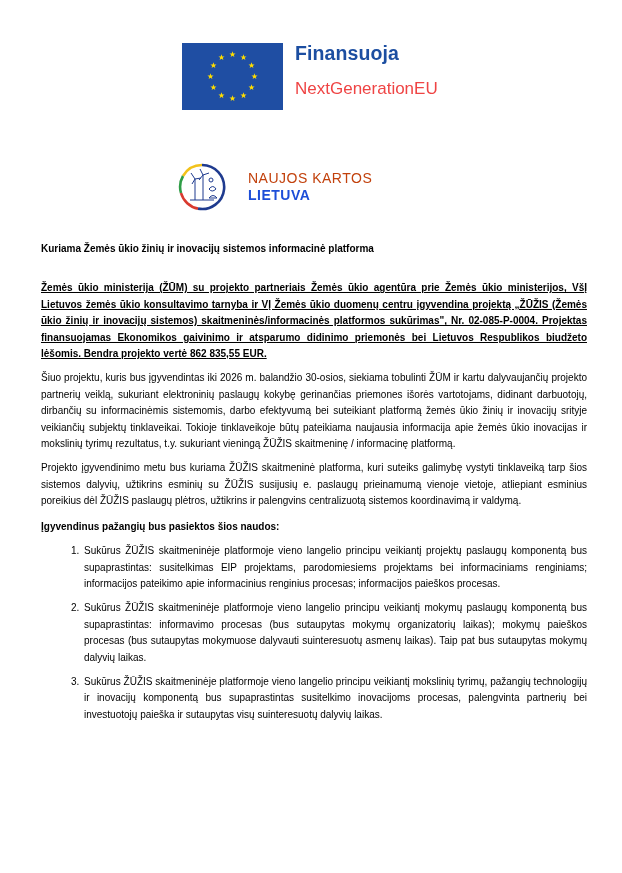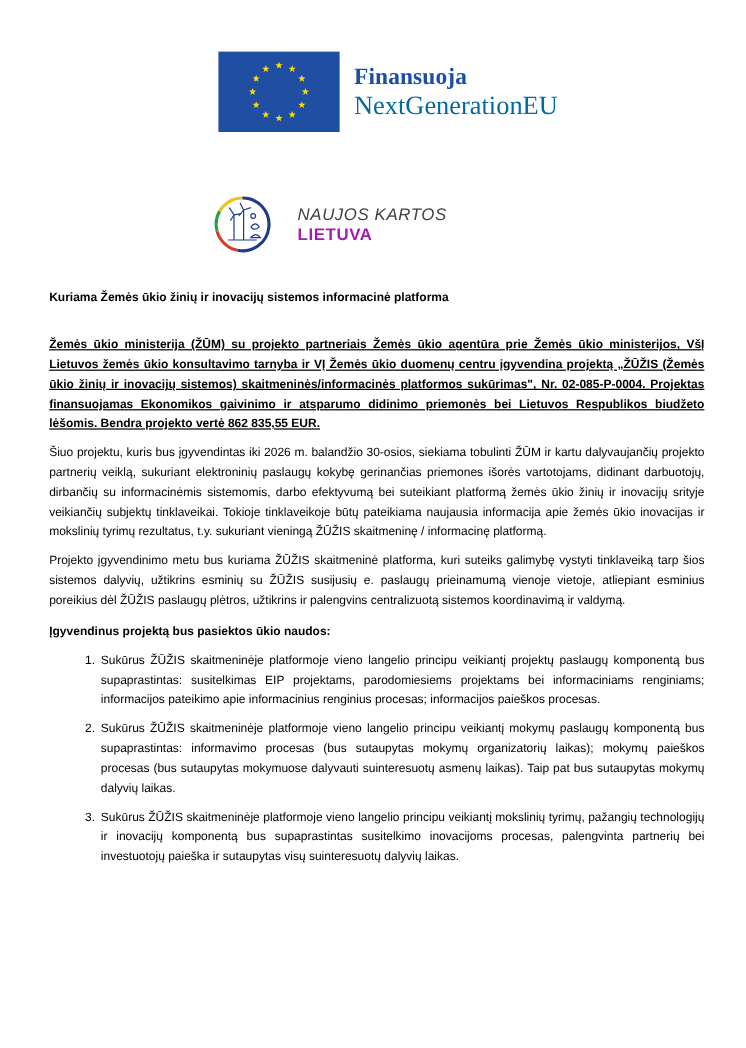--- a/index.html
+++ b/index.html
@@ -1,28 +1,28 @@
 <!DOCTYPE html>
 <html><head>
   <meta charset="utf-8">
   <style>
     html, body { margin: 0; padding: 0; background: #ffffff; }
     body { width: 622px; height: 873px; position: relative; overflow: hidden;
            font-family: "Liberation Sans", sans-serif; color: #000; }
-    .eu-logo { position: absolute; left: 182px; top: 43px; display: flex; align-items: center; font-family: Liberation Serif, serif; }
+    .eu-logo { position: absolute; left: 182px; top: 43px; display: flex; align-items: flex-start; }
     .eu-flag { width: 101px; height: 67px; background: #1f4ea3; position: relative; }
     .eu-flag svg { position: absolute; left: 0; top: 0; }
     .eu-text { margin-left: 12px; margin-top: -1px; }
     .eu-line1, .eu-line2 { font-weight: bold; color: #1c4ea1; font-size: 19.5px; line-height: 23px; letter-spacing: 0.1px; }
-    .eu-line3 { color: #0369a1; font-size: 22px; line-height: 22px; margin-top: 1px; }
+    .eu-line3 { color: #ef4444; font-size: 17px; line-height: 22px; margin-top: 13px; }
     .nkl-logo { position: absolute; left: 178px; top: 163px; display: flex; align-items: center; }
     .nkl-ring { width: 48px; height: 48px; }
     .nkl-text { margin-left: 22px; }
-    .nkl-line1 { color: #404040; font-size: 14px; letter-spacing: 0.5px; line-height: 17px; font-style: italic; }
-    .nkl-line2 { color: #a21caf; font-size: 14px; font-weight: bold; letter-spacing: 0.5px; line-height: 17px; }
+    .nkl-line1 { color: #c2410c; font-size: 14px; letter-spacing: 0.5px; line-height: 17px; }
+    .nkl-line2 { color: #1d4ed8; font-size: 14px; font-weight: bold; letter-spacing: 0.5px; line-height: 17px; }
     .doc { position: absolute; left: 41px; top: 241px; width: 546px; font-size: 10px; line-height: 16.4px; }
     .title { font-weight: bold; margin: 0; }
     .intro { font-weight: bold; text-align: justify; margin: 23px 0 0 0; text-decoration: underline; }
     .para { text-align: justify; margin: 8px 0 0 0; }
     .benefits-heading { font-weight: bold; margin: 9px 0 0 0; }
     ol.benefits { margin: 8px 0 0 0; padding-left: 41px; }
     ol.benefits li { text-align: justify; margin-bottom: 8px; padding-left: 2px; }
   </style>
 </head>
 <body>
@@ -71,19 +71,19 @@
     <div class="nkl-line1">NAUJOS KARTOS</div>
     <div class="nkl-line2">LIETUVA</div>
   </div>
 </div>
 
 <div class="doc">
   <p class="title">Kuriama Žemės ūkio žinių ir inovacijų sistemos informacinė platforma</p>
   <p class="intro">Žemės ūkio ministerija (ŽŪM) su projekto partneriais Žemės ūkio agentūra prie Žemės ūkio ministerijos, VšĮ Lietuvos žemės ūkio konsultavimo tarnyba ir VĮ Žemės ūkio duomenų centru įgyvendina projektą „ŽŪŽIS (Žemės ūkio žinių ir inovacijų sistemos) skaitmeninės/informacinės platformos sukūrimas", Nr. 02-085-P-0004. Projektas finansuojamas Ekonomikos gaivinimo ir atsparumo didinimo priemonės bei Lietuvos Respublikos biudžeto lėšomis. Bendra projekto vertė 862 835,55 EUR.</p>
   <p class="para">Šiuo projektu, kuris bus įgyvendintas iki 2026 m. balandžio 30-osios, siekiama tobulinti ŽŪM ir kartu dalyvaujančių projekto partnerių veiklą, sukuriant elektroninių paslaugų kokybę gerinančias priemones išorės vartotojams, didinant darbuotojų, dirbančių su informacinėmis sistemomis, darbo efektyvumą bei suteikiant platformą žemės ūkio žinių ir inovacijų srityje veikiančių subjektų tinklaveikai. Tokioje tinklaveikoje būtų pateikiama naujausia informacija apie žemės ūkio inovacijas ir mokslinių tyrimų rezultatus, t.y. sukuriant vieningą ŽŪŽIS skaitmeninę / informacinę platformą.</p>
   <p class="para">Projekto įgyvendinimo metu bus kuriama ŽŪŽIS skaitmeninė platforma, kuri suteiks galimybę vystyti tinklaveiką tarp šios sistemos dalyvių, užtikrins esminių su ŽŪŽIS susijusių e. paslaugų prieinamumą vienoje vietoje, atliepiant esminius poreikius dėl ŽŪŽIS paslaugų plėtros, užtikrins ir palengvins centralizuotą sistemos koordinavimą ir valdymą.</p>
-  <p class="benefits-heading">Įgyvendinus projektą bus pasiektos ūkio naudos:</p>
+  <p class="benefits-heading">Įgyvendinus pažangių bus pasiektos šios naudos:</p>
   <ol class="benefits">
     <li>Sukūrus ŽŪŽIS skaitmeninėje platformoje vieno langelio principu veikiantį projektų paslaugų komponentą bus supaprastintas: susitelkimas EIP projektams, parodomiesiems projektams bei informaciniams renginiams; informacijos pateikimo apie informacinius renginius procesas; informacijos paieškos procesas.</li>
     <li>Sukūrus ŽŪŽIS skaitmeninėje platformoje vieno langelio principu veikiantį mokymų paslaugų komponentą bus supaprastintas: informavimo procesas  (bus sutaupytas mokymų organizatorių laikas); mokymų paieškos procesas (bus sutaupytas mokymuose dalyvauti suinteresuotų asmenų laikas). Taip pat bus sutaupytas mokymų dalyvių laikas.</li>
     <li>Sukūrus ŽŪŽIS skaitmeninėje platformoje vieno langelio principu veikiantį mokslinių tyrimų, pažangių technologijų ir inovacijų komponentą bus supaprastintas susitelkimo inovacijoms procesas, palengvinta partnerių bei investuotojų paieška ir sutaupytas visų suinteresuotų dalyvių laikas.</li>
   </ol>
 </div>
 
 </body></html>

